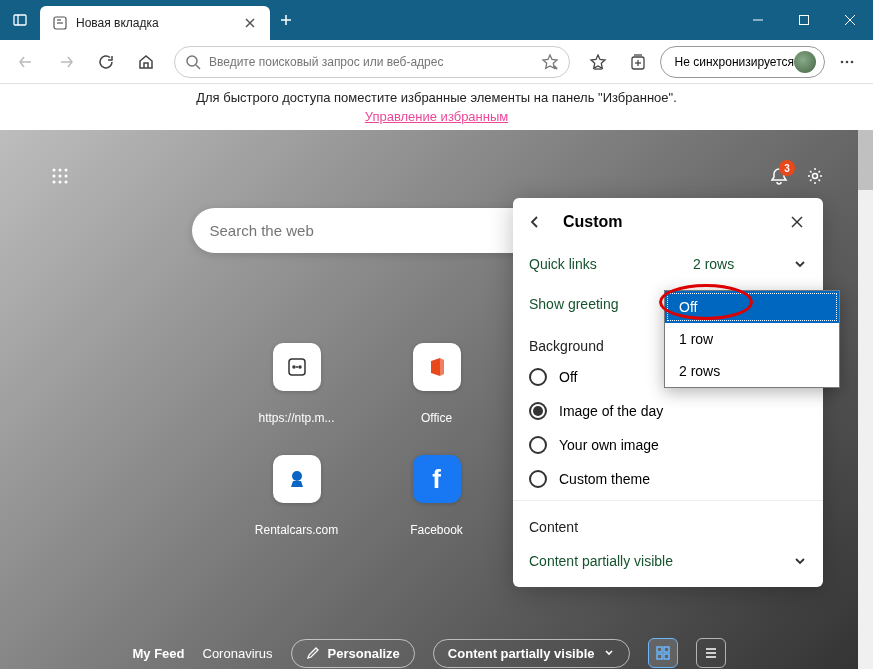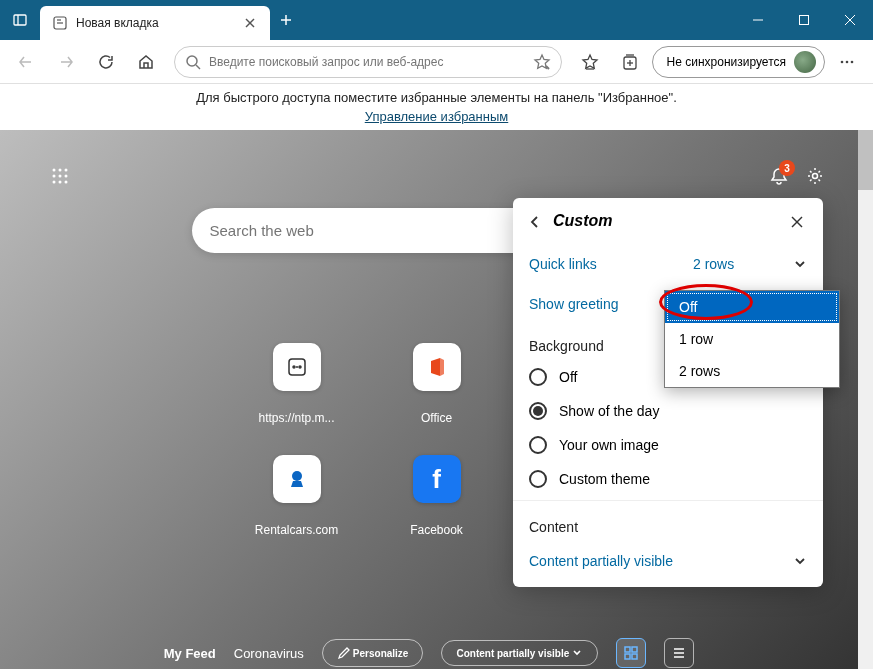--- a/index.html
+++ b/index.html
@@ -15,26 +15,26 @@
     .titlebar-spacer { flex: 1; }
     .window-controls { display: flex; }
     .win-btn { width: 46px; height: 40px; display: flex; align-items: center; justify-content: center; cursor: pointer; }
 
     
     .toolbar { display: flex; align-items: center; height: 44px; padding: 0 8px; gap: 4px; border-bottom: 1px solid #e0e0e0; }
     .tb-btn { width: 36px; height: 36px; display: flex; align-items: center; justify-content: center; border-radius: 4px; cursor: pointer; color: #444; }
     .tb-btn.disabled { color: #bbb; }
     .omnibox { flex: 1; display: flex; align-items: center; height: 32px; border: 1px solid #ccc; border-radius: 16px; padding: 0 10px; gap: 8px; margin: 0 6px; }
     .omnibox input { flex: 1; border: none; outline: none; font-size: 12px; color: #666; background: transparent; }
-    .sync-pill { display: flex; align-items: center; gap: 8px; border: 1px solid #999; border-radius: 16px; padding: 4px 8px 4px 14px; font-size: 12px; cursor: pointer; }
+    .sync-pill { display: flex; align-items: center; border: 1px solid #999; border-radius: 16px; padding: 4px 8px 4px 14px; font-size: 12px; cursor: pointer; }
     .avatar { width: 22px; height: 22px; border-radius: 50%; background: radial-gradient(circle at 40% 40%, #8a8, #464); }
 
     
     .infobar { display: flex; align-items: center; padding: 6px 14px; font-size: 13px; color: #222; gap: 4px; flex-direction: column; }
-    .infobar a { color: #0c4a6e; text-decoration: underline; }
+    .infobar a { color: #ec4899; text-decoration: underline; }
 
     
     .ntp { position: relative; height: 545px; background: linear-gradient(135deg, #bdbdbd 0%, #757575 50%, #323232 100%); overflow: hidden; }
     .ntp-scrollbar { position: absolute; right: 0; top: 0; width: 15px; height: 100%; background: #f0f0f0; }
     .ntp-scroll-thumb { width: 100%; height: 60px; background: #c0c0c0; }
 
     .ntp-top { display: flex; align-items: center; padding: 28px 40px 0 44px; }
     .apps-btn { width: 32px; height: 32px; display: flex; align-items: center; justify-content: center; cursor: pointer; }
     .ntp-top-spacer { flex: 1; }
     .notif-wrap { position: relative; width: 36px; height: 36px; display: flex; align-items: center; justify-content: center; cursor: pointer; }
@@ -47,44 +47,44 @@
 
     .tiles { display: flex; justify-content: center; gap: 50px; margin-top: 90px; }
     .tile { width: 90px; display: flex; flex-direction: column; align-items: center; gap: 20px; cursor: pointer; }
     .tile-icon { width: 48px; height: 48px; background: #fff; border-radius: 10px; display: flex; align-items: center; justify-content: center; font-size: 22px; box-shadow: 0 1px 4px rgba(0,0,0,.2); }
     .tile-label { color: #fff; font-size: 12px; text-align: center; white-space: nowrap; overflow: hidden; text-overflow: ellipsis; max-width:100px; }
     .tiles-row2 { margin-top: 30px; }
     .ali { background: #e8481c; color: #fff; font-size: 11px; font-weight: bold; }
 
     
     .panel { position: absolute; top: 68px; right: 50px; width: 310px; background: #fff; border-radius: 6px; box-shadow: 0 4px 24px rgba(0,0,0,.25); padding-bottom: 6px; }
-    .panel-header { display: flex; padding: 14px 16px 12px 12px; gap: 8px; font-style: italic; }
+    .panel-header { display: flex; align-items: center; padding: 14px 16px 12px 12px; gap: 18px; }
     .panel-back { width: 20px; height: 20px; display:flex; align-items:center; justify-content:center; cursor:pointer; }
     .panel-title { font-weight: 600; font-size: 16px; flex: 1; }
     .panel-close { width: 20px; height: 20px; display:flex; align-items:center; justify-content:center; cursor:pointer; }
-    .panel-row { display: flex; align-items: center; padding: 12px 16px; font-size: 14px; color: #0369a1; }
+    .panel-row { display: flex; align-items: center; padding: 12px 16px; font-size: 14px; color: #14532d; }
     .panel-row .label { flex: 1; }
     .panel-row .value { min-width: 100px; }
     .chevron { margin-left: auto; }
     .divider { height: 1px; background: #eee; margin: 4px 0; }
     .section-title { padding: 14px 16px 6px; font-size: 14px; color: #222; }
     .radio-row { display: flex; align-items: center; padding: 8px 16px; gap: 12px; font-size: 14px; cursor: pointer; }
     .radio { width: 18px; height: 18px; border: 2px solid #333; border-radius: 50%; display: flex; align-items: center; justify-content: center; flex-shrink: 0; }
     .radio.checked::after { content: ''; width: 10px; height: 10px; background: #333; border-radius: 50%; }
 
     
     .dropdown { position: absolute; top: 160px; right: 33px; width: 176px; background: #fff; box-shadow: 0 4px 16px rgba(0,0,0,.3); border: 1px solid #7a7a7a; z-index: 10; }
     .dropdown-item { padding: 8px 14px; font-size: 14px; cursor: pointer; }
     .dropdown-item.selected { background: #0067c0; color: #fff; outline: 1px dotted #fff; outline-offset: -3px; }
     .highlight-oval { position: absolute; top: 154px; right: 120px; width: 94px; height: 36px; border: 3px solid #d00; border-radius: 50%; z-index: 11; pointer-events: none; }
 
     
     .feedbar { position: absolute; bottom: 0; left: 0; right: 15px; height: 44px; display: flex; align-items: center; justify-content: center; gap: 18px; color: #fff; font-size: 13px; }
     .feed-item { cursor: pointer; }
-    .feed-btn { display: flex; align-items: center; gap: 2px; border: 1px solid rgba(255,255,255,.6); border-radius: 16px; padding: 6px 14px; cursor: pointer; font-weight:600; font-size:10px; }
+    .feed-btn { display: flex; align-items: center; gap: 8px; border: 1px solid rgba(255,255,255,.6); border-radius: 16px; padding: 6px 14px; cursor: pointer; font-weight:600; font-size:13px; }
     .feed-icon-btn { width: 30px; height: 30px; border: 1px solid rgba(255,255,255,.6); border-radius: 6px; display: flex; align-items: center; justify-content: center; cursor: pointer; }
     .feed-icon-btn.active { background: rgba(255,255,255,.15); border-color:#6bb7ff; }
 
     svg { display: block; }
   </style>
 </head>
 <body>
 
 <div class="titlebar">
   <div class="tab-actions-left">
@@ -322,21 +322,21 @@
       <span class="label">Show greeting</span>
     </div>
     <div class="section-title">Background</div>
     <div id="bg-radios">
         <div class="radio-row">
           <span class="radio"></span>
           <span>Off</span>
         </div>
         <div class="radio-row">
           <span class="radio checked"></span>
-          <span>Show of the day</span>
+          <span>Image of the day</span>
         </div>
         <div class="radio-row">
           <span class="radio"></span>
           <span>Your own image</span>
         </div>
         <div class="radio-row">
           <span class="radio"></span>
           <span>Custom theme</span>
         </div>
       </div>

